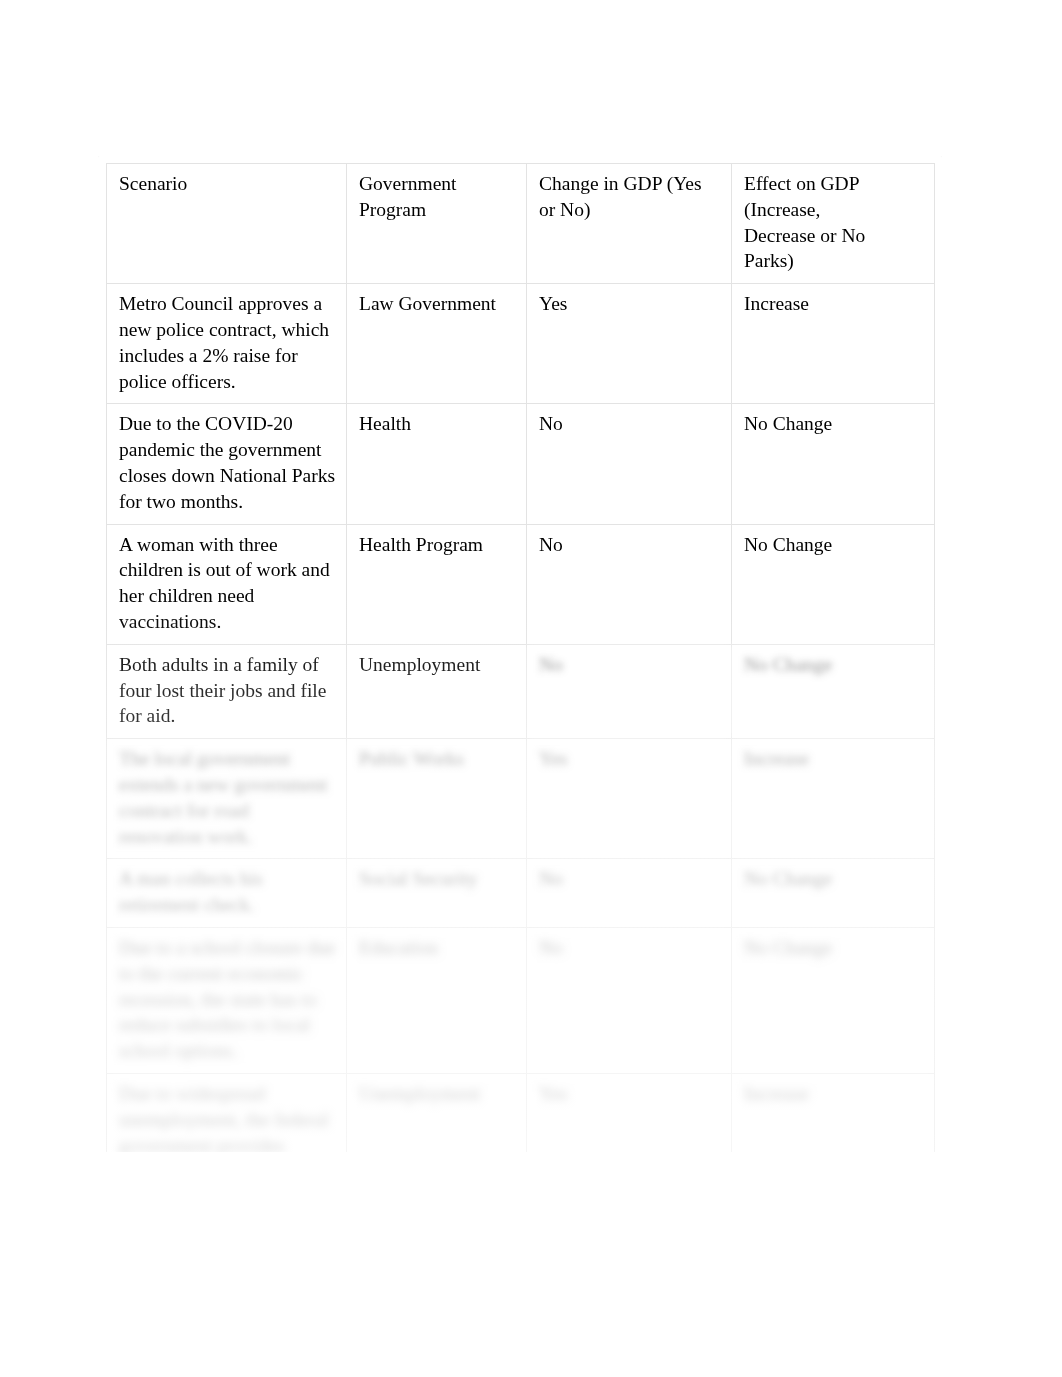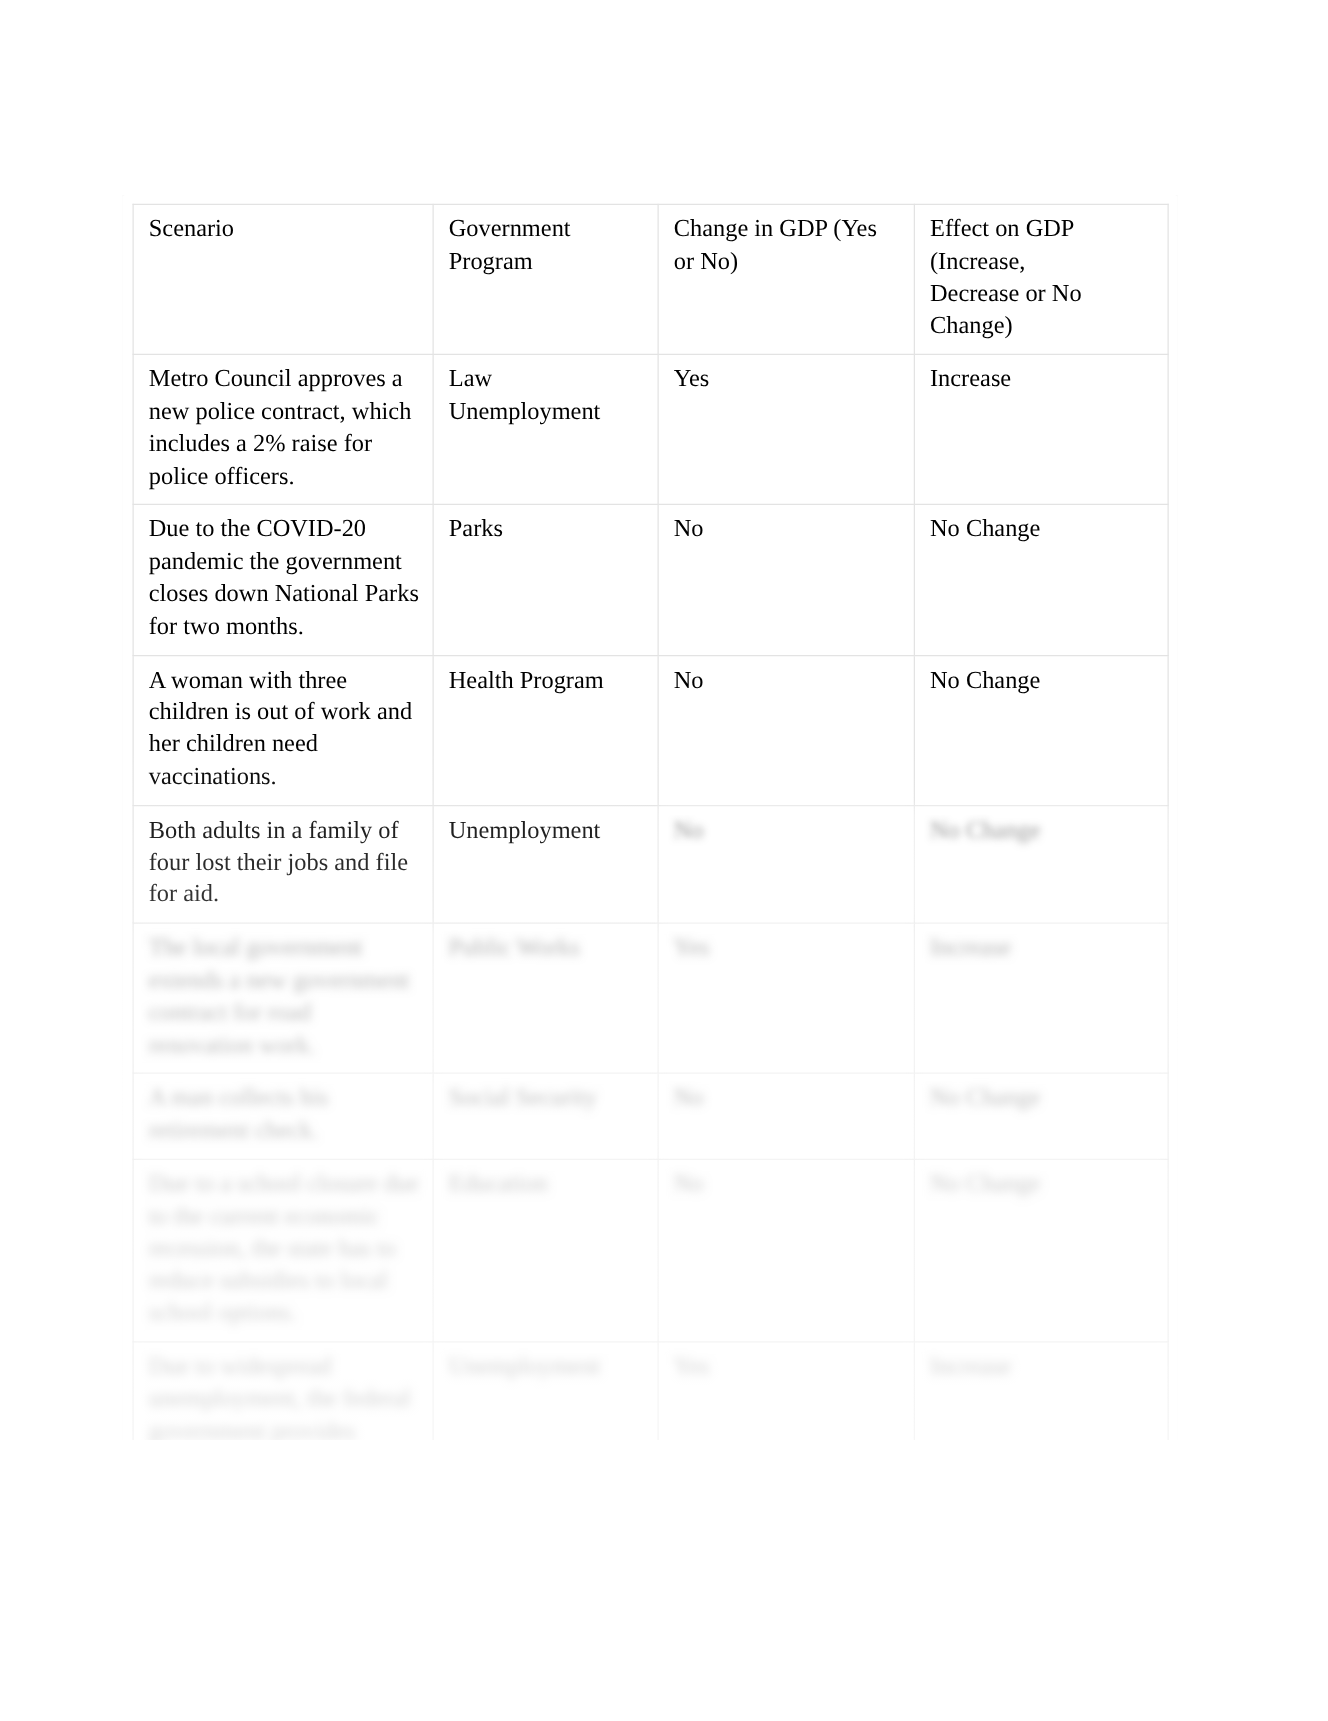--- a/index.html
+++ b/index.html
@@ -157,45 +157,45 @@
 Program</span>
           </td>
           <td>
             <span class="cell-text">Change in GDP (Yes
 or No)</span>
           </td>
           <td>
             <span class="cell-text">Effect on GDP
 (Increase,
 Decrease or No
-Change)</span>
+Parks)</span>
           </td>
         </tr>
 
         <tr class="blur-0">
           <td>
             <span class="cell-text">Metro Council approves a new police contract, which includes a 2% raise for police officers.</span>
           </td>
           <td>
-            <span class="cell-text">Law Unemployment</span>
+            <span class="cell-text">Law Government</span>
           </td>
           <td>
             <span class="cell-text">Yes</span>
           </td>
           <td>
             <span class="cell-text">Increase</span>
           </td>
         </tr>
 
         <tr class="blur-0">
           <td>
             <span class="cell-text">Due to the COVID-20 pandemic the government closes down National Parks for two months.</span>
           </td>
           <td>
-            <span class="cell-text">Parks</span>
+            <span class="cell-text">Health</span>
           </td>
           <td>
             <span class="cell-text">No</span>
           </td>
           <td>
             <span class="cell-text">No Change</span>
           </td>
         </tr>
 
         <tr class="blur-0">

